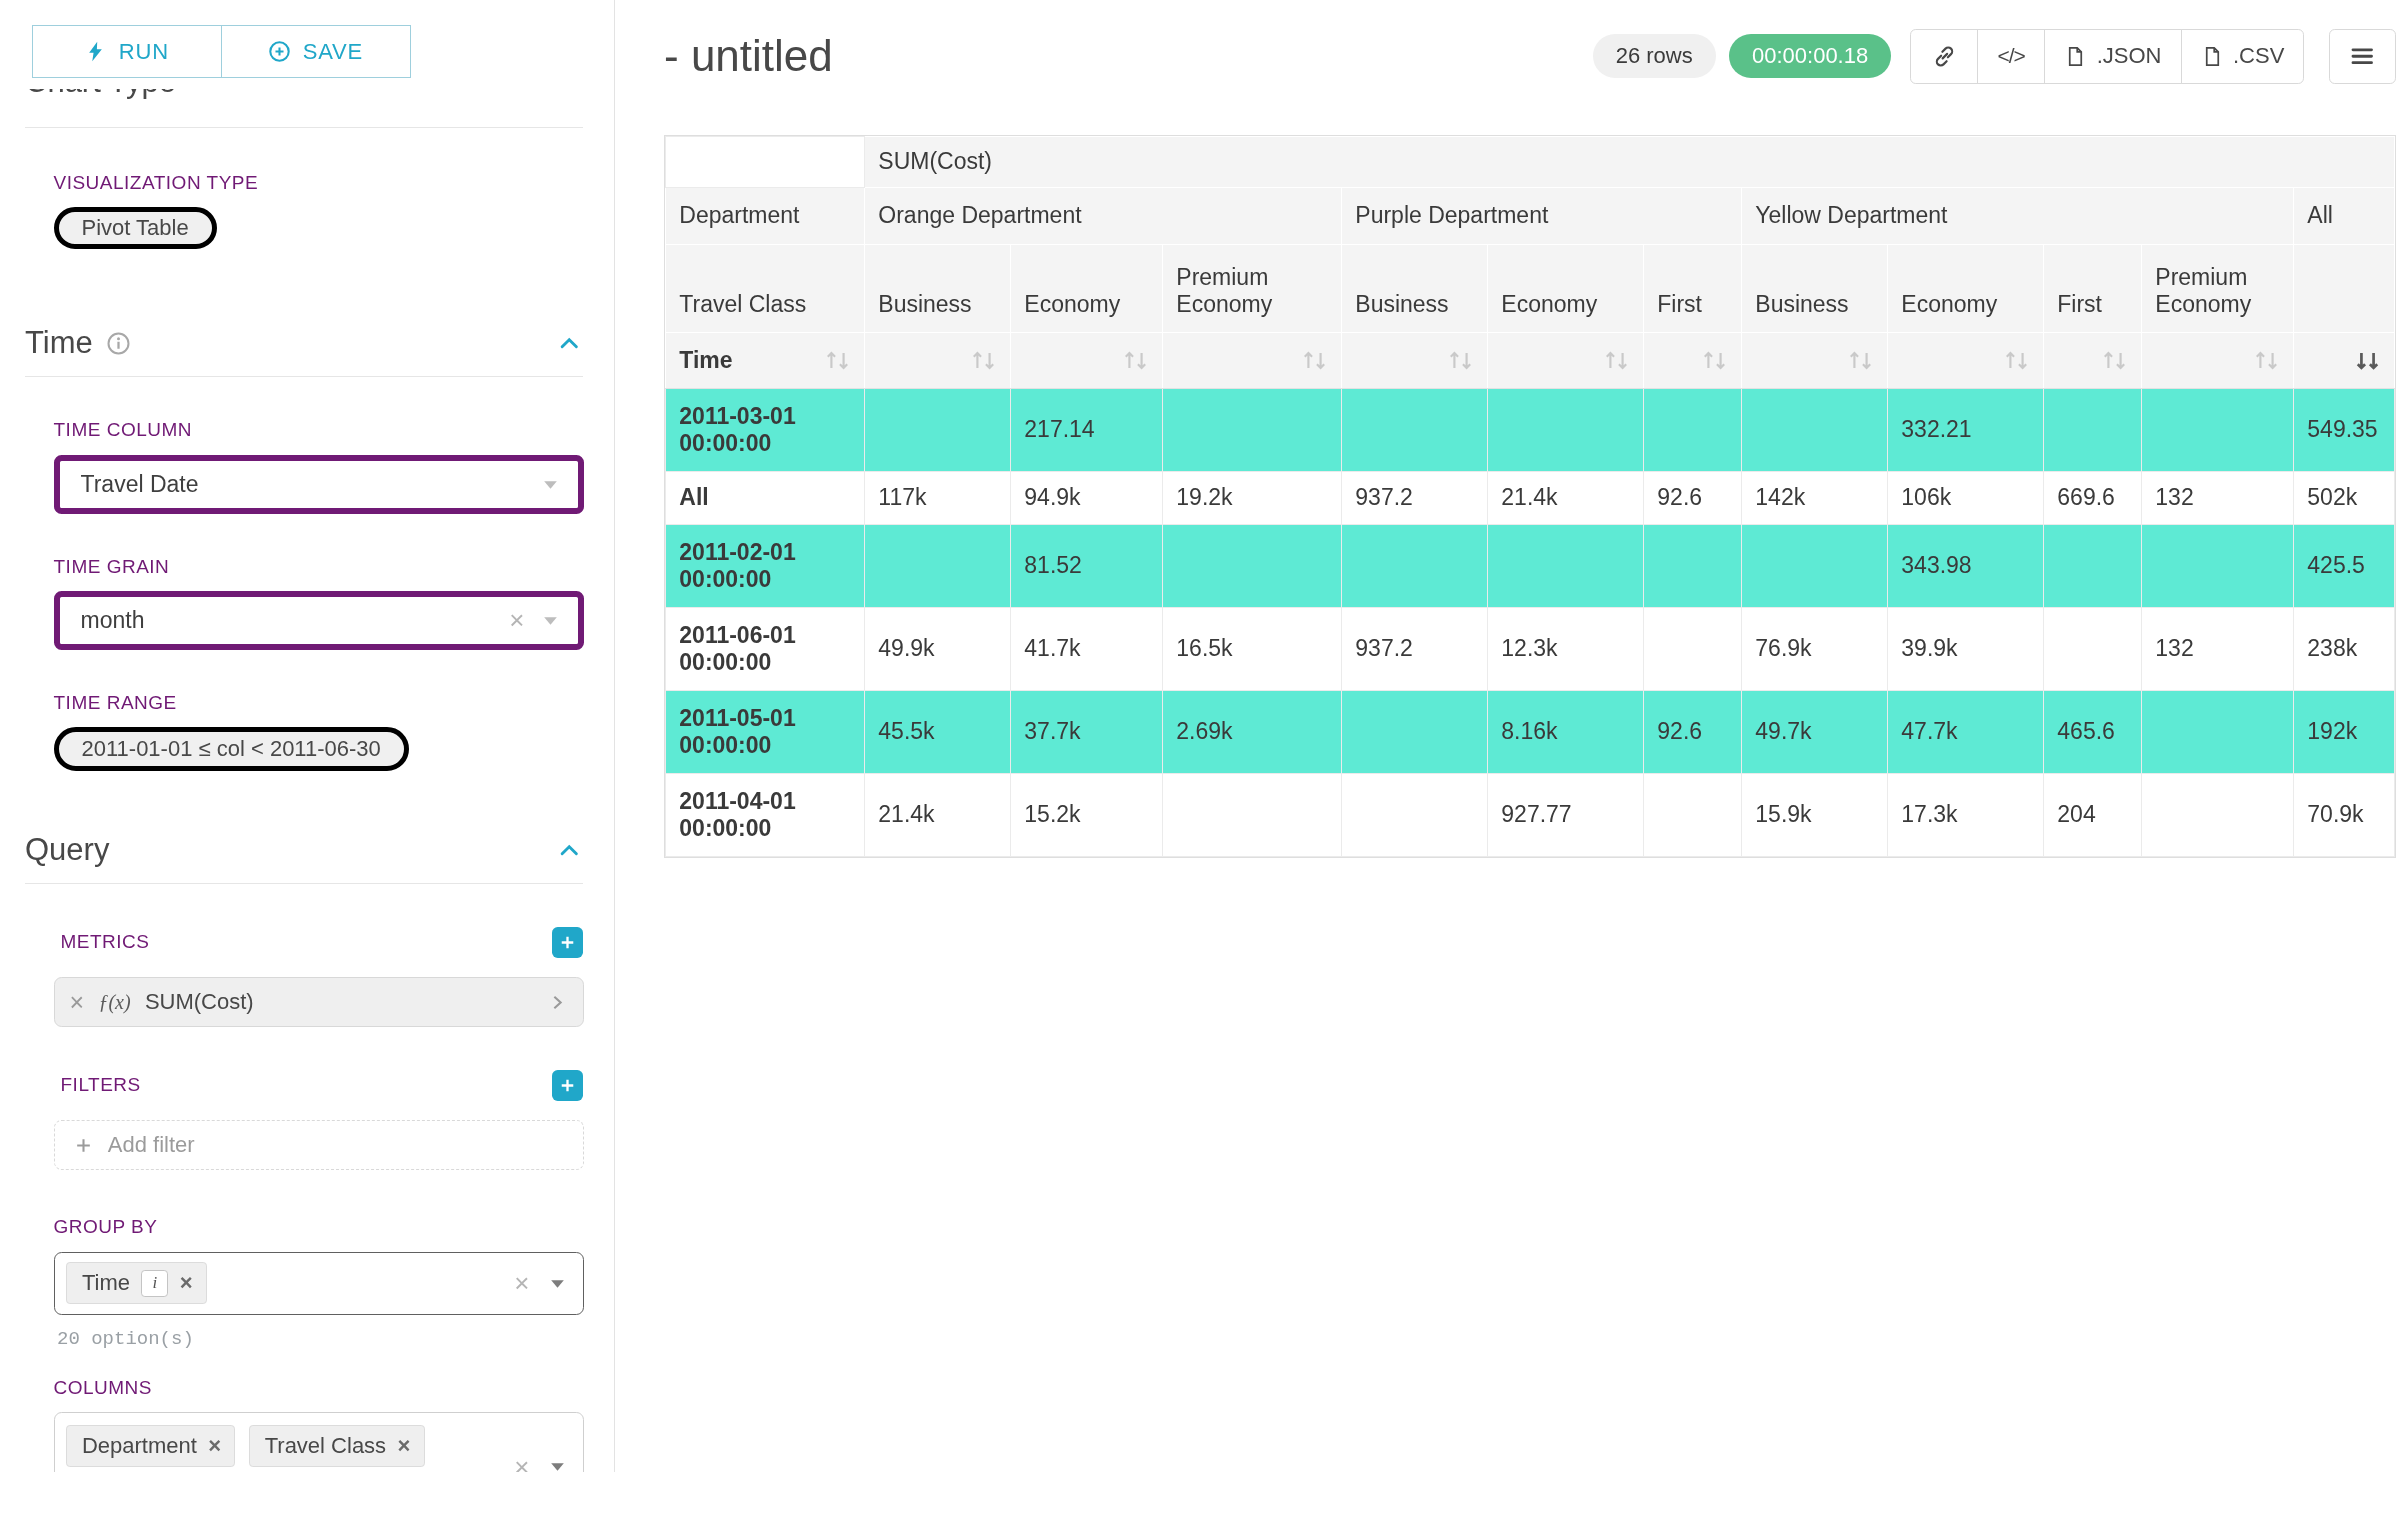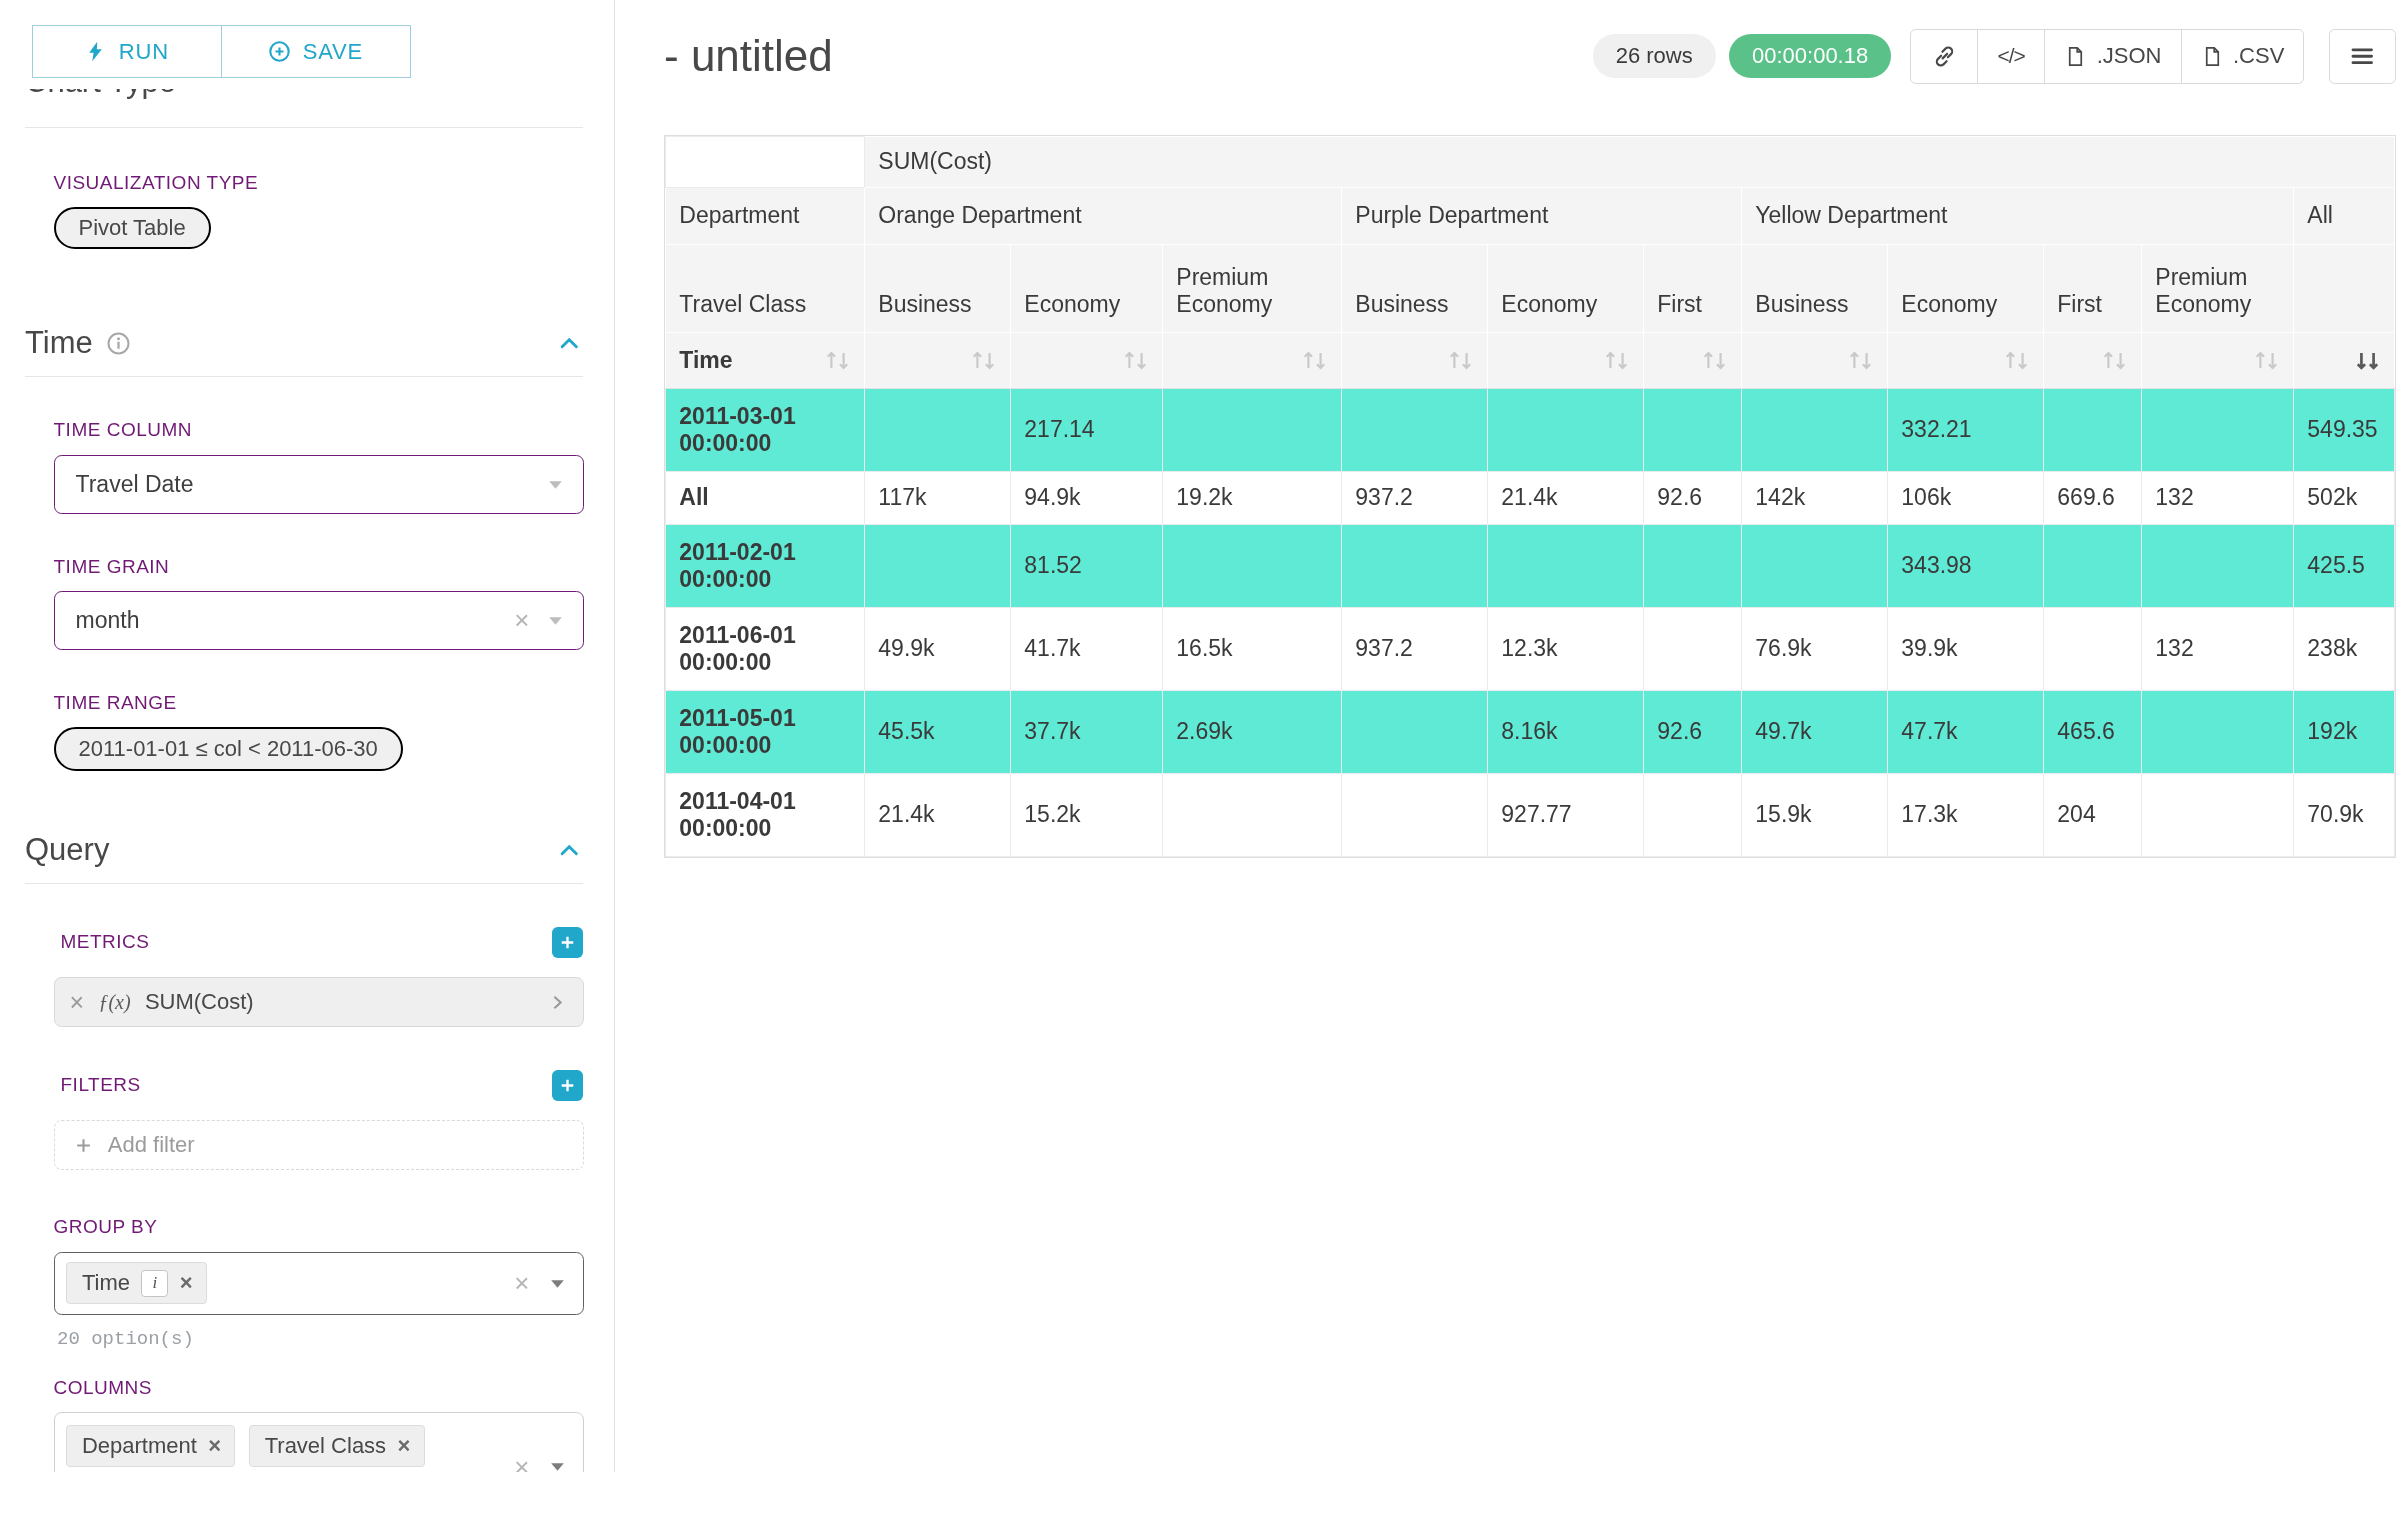--- a/index.html
+++ b/index.html
@@ -34,34 +34,34 @@
   .clipped-inner .sec-title { font-size: 31px; color: #484848; }
   .rule { border-bottom: 1px solid #e6e6e6; margin-top: 5.7px; }
 
   .field-label {
     font-size: 19px; color: #701a75; letter-spacing: 0.5px;
     margin: 42px 0 0 28.5px;
   }
   .vis-label { margin-top: 44px; }
   .pill {
     display: inline-flex; align-items: center; height: 42px; padding: 0 23px;
-    background: #f0f0f0; border: 2px solid #000000; border-radius: 21px;
+    background: #f0f0f0; border: 5px solid #000000; border-radius: 21px;
     font-size: 22px; color: #484848; margin: 13.3px 0 0 28.5px;
   }
   .section-head {
     display: flex; align-items: center; gap: 13.3px;
     margin-top: 76px; padding-bottom: 15px; border-bottom: 1px solid #e6e6e6;
   }
   .section-head.query { margin-top: 61px; }
   .sec-title { font-size: 31px; color: #484848; }
   .head-spacer { flex: 1; }
 
   .select {
     margin: 13.3px 0 0 28.5px; width: 530px; height: 59px;
-    border: 1px solid #701a75; border-radius: 7.6px;
+    border: 6px solid #701a75; border-radius: 7.6px;
     display: flex; align-items: center; gap: 15px;
     padding: 0 17px 0 21px; font-size: 23px; color: #3f3f3f; cursor: pointer;
   }
   .sel-spacer { flex: 1; }
   .clear-x { color: #b5b5b5; font-size: 26px; line-height: 1; cursor: pointer; }
   .range-pill { height: 44px; border-radius: 22px; }
 
   .label-plus { display: flex; align-items: center; margin: 40px 0 0 28.5px; }
   .label-plus .field-label { margin: 7px; }
   .plus-btn {

